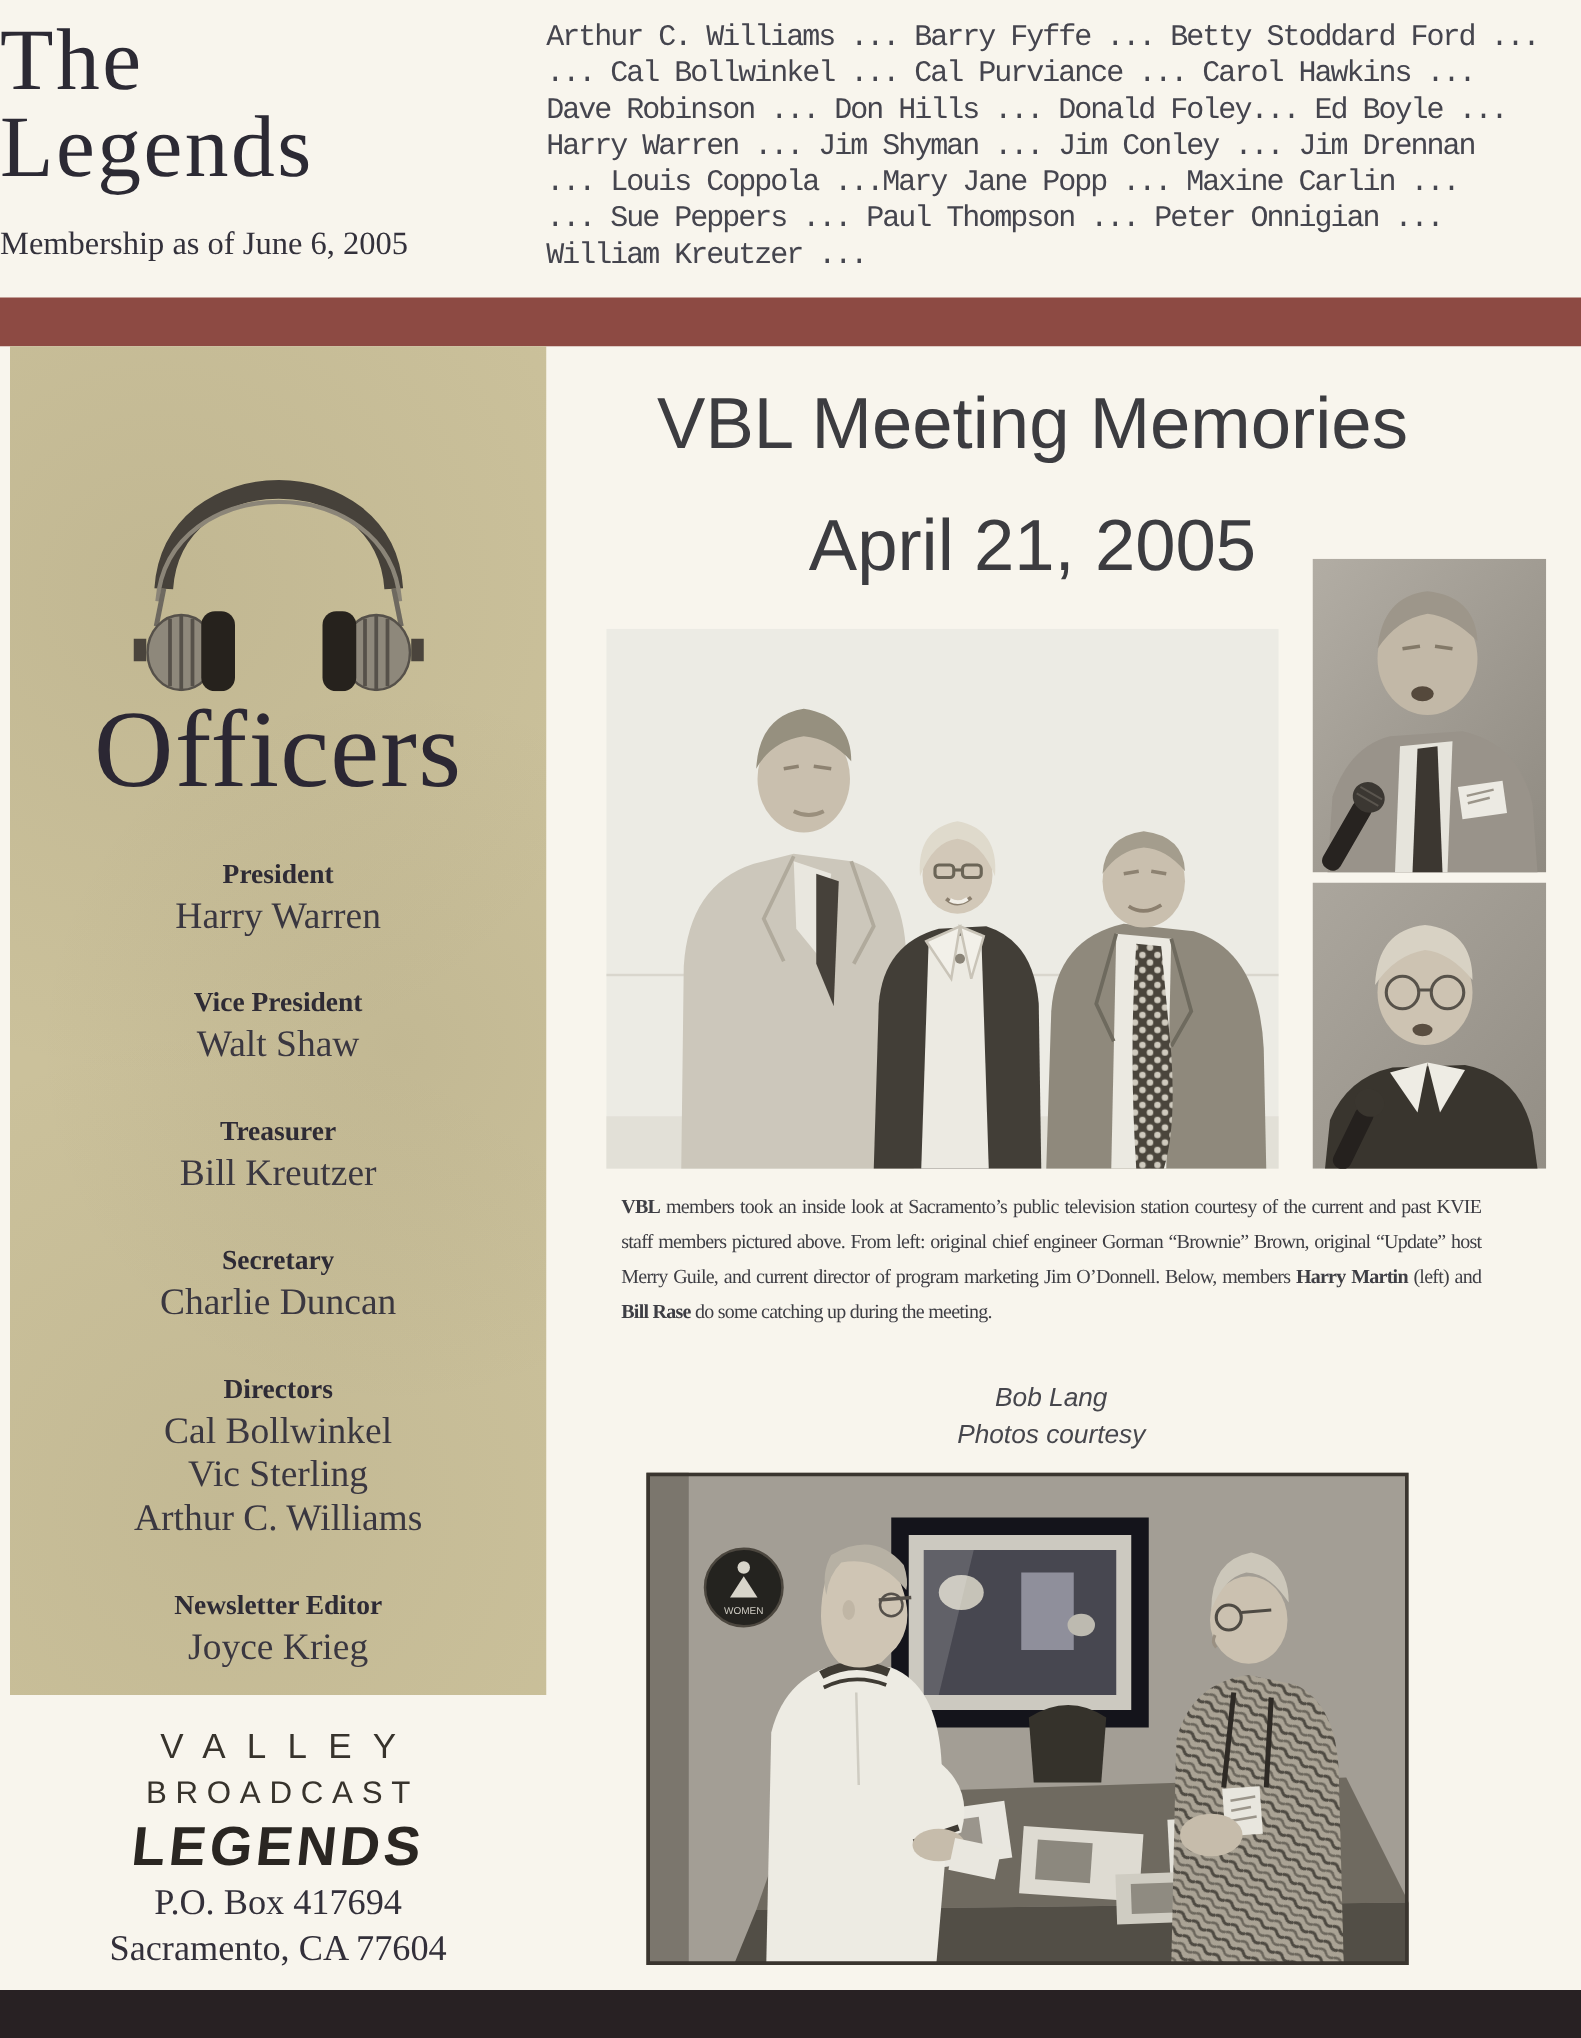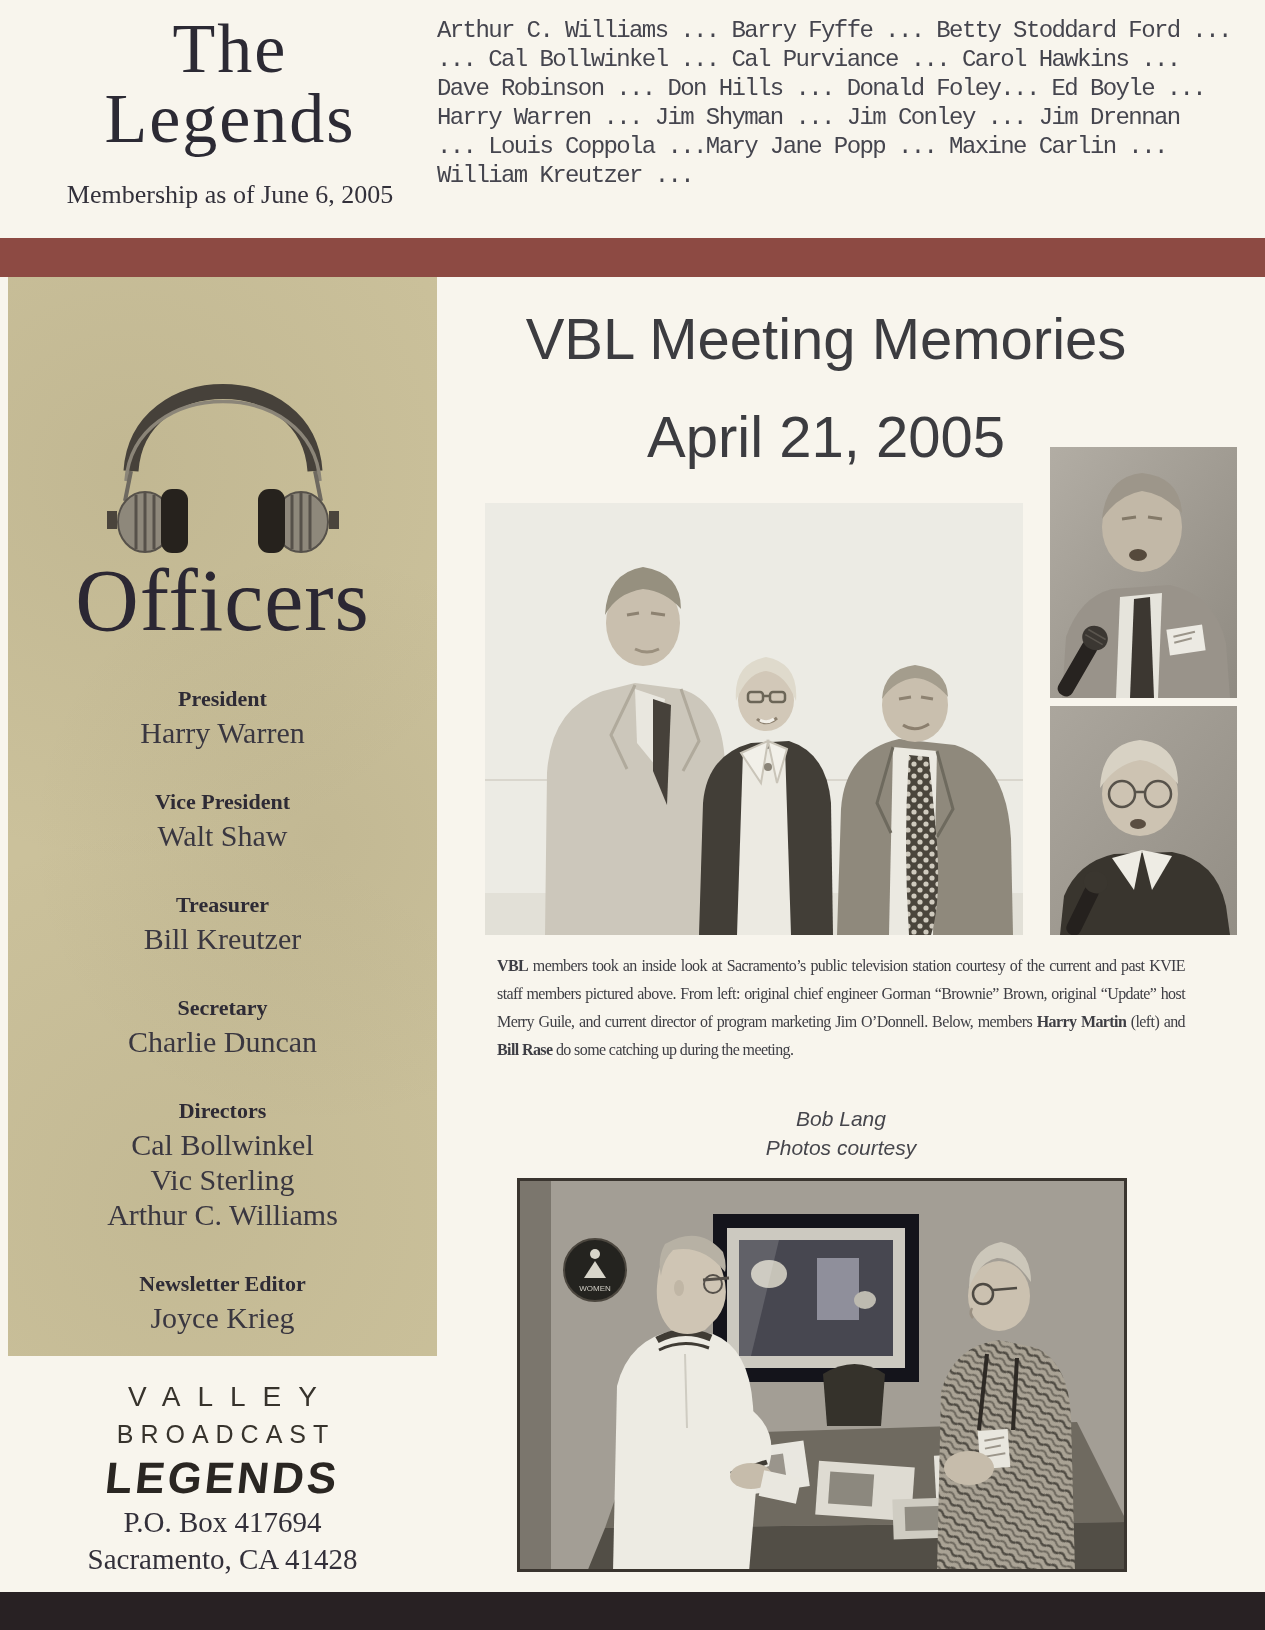--- a/index.html
+++ b/index.html
@@ -1,20 +1,20 @@
 <!DOCTYPE html>
 <html><head>
 <meta charset="utf-8">
 <style>
   html,body{margin:0;padding:0;background:#e8e4da;}
   .page{position:relative;width:1265px;height:1630px;background:#f8f5ed;overflow:hidden;
         font-family:"Liberation Serif",serif;color:#2e2b33;}
 
   
-  .mast-left{position:absolute;left:27px;top:14px;width:406px;text-align:center;}
+  .mast-left{position:absolute;left:0;top:14px;width:406px;}
   .mast-title{font-size:70px;line-height:70px;letter-spacing:2px;color:#2c2a34;}
   .mast-note{margin-top:26px;font-size:26px;color:#33313b;}
   .mast-right{position:absolute;left:437px;top:16px;width:790px;
       font-family:"Liberation Mono",monospace;font-size:24px;letter-spacing:-1.6px;
       line-height:29px;color:#45454e;white-space:nowrap;}
 
   
   .red-bar{position:absolute;left:0;top:238px;width:1265px;height:39px;background:#8d4a43;}
   .footer-bar{position:absolute;left:0;top:1592px;width:1265px;height:38px;background:#282123;}
 
@@ -67,20 +67,21 @@
     <div class="mast-title">Legends</div>
     <div class="mast-note">Membership as of June 6, 2005</div>
   </div>
 
   <div class="mast-right">
     <div>Arthur C. Williams ... Barry Fyffe ... Betty Stoddard Ford ...</div>
     <div>... Cal Bollwinkel ... Cal Purviance ... Carol Hawkins ...</div>
     <div>Dave Robinson ... Don Hills ... Donald Foley... Ed Boyle ...</div>
     <div>Harry Warren ... Jim Shyman ... Jim Conley ... Jim Drennan</div>
     <div>... Louis Coppola ...Mary Jane Popp ... Maxine Carlin ...</div>
+    <div>... Sue Peppers ... Paul Thompson ... Peter Onnigian ...</div>
     <div>William Kreutzer ...</div>
   </div>
 
   <div class="red-bar"></div>
 
   <div class="sidebar">
 
     <svg class="headphones" width="250" height="250" viewBox="0 0 250 250" aria-hidden="true">
       <path d="M33,168 C40,62 210,62 217,168" fill="none" stroke="#46413a" stroke-width="15"></path>
       <path d="M28,178 C36,72 214,72 222,178" fill="none" stroke="#8b8578" stroke-width="3.5"></path>
@@ -125,21 +126,21 @@
     <div class="role">
       <div class="role-title">Newsletter Editor</div>
       <div class="role-name">Joyce Krieg</div>
     </div>
 
     <div class="org">
       <div class="org-valley">VALLEY</div>
       <div class="org-broadcast">BROADCAST</div>
       <div class="org-legends">LEGENDS</div>
       <div class="org-addr">P.O. Box 417694</div>
-      <div class="org-addr">Sacramento, CA 41428</div>
+      <div class="org-addr">Sacramento, CA 77604</div>
     </div>
   </div>
 
   <div class="main">
     <div class="article-heading">VBL Meeting Memories</div>
     <div class="article-heading">April 21, 2005</div>
   </div>
 
   <svg id="group-photo" class="photo" viewBox="0 0 538 432" preserveAspectRatio="none">
     <defs>

